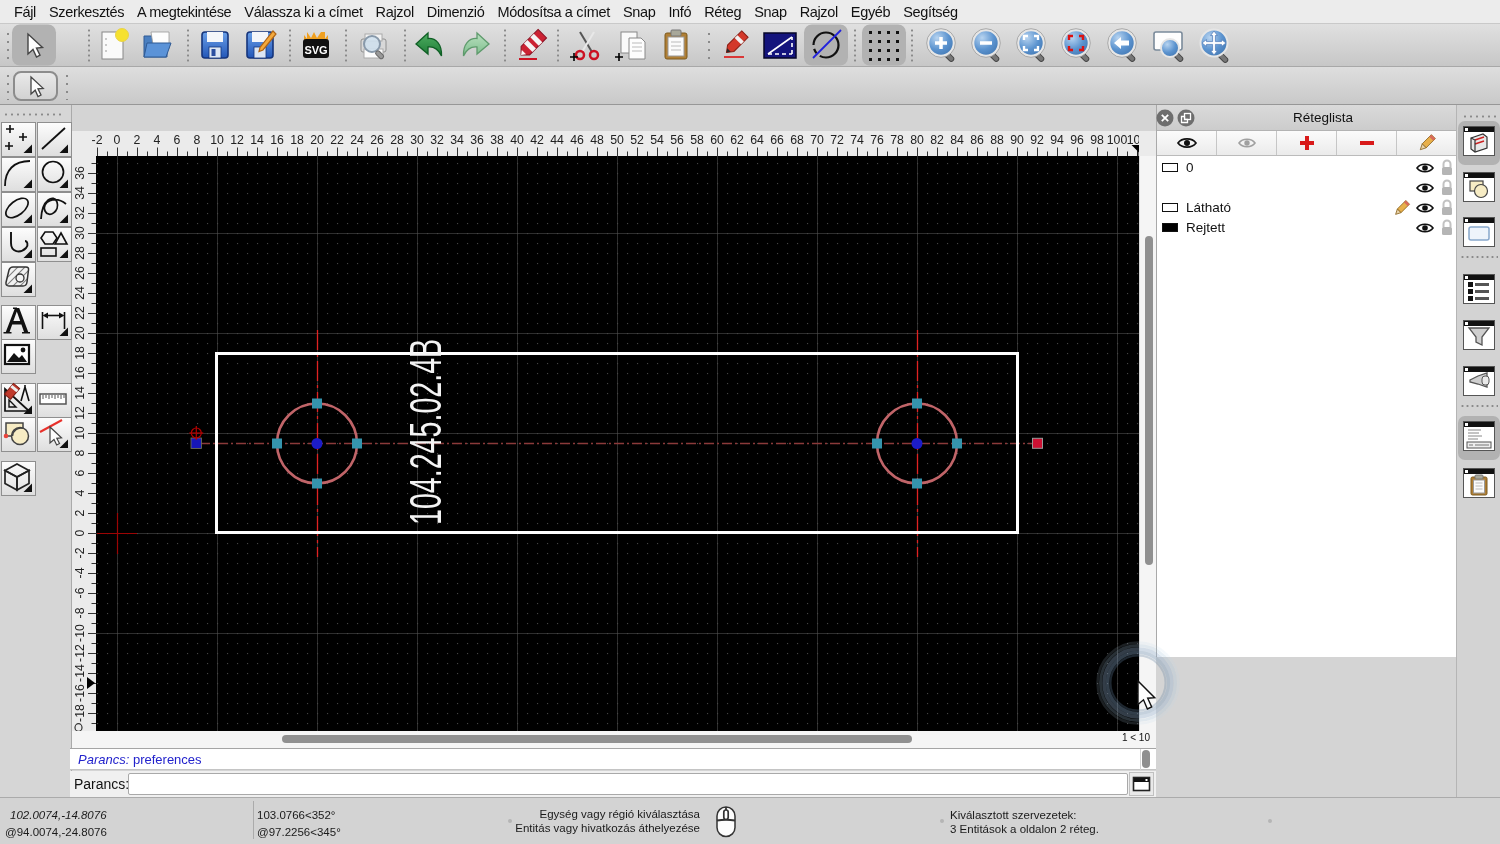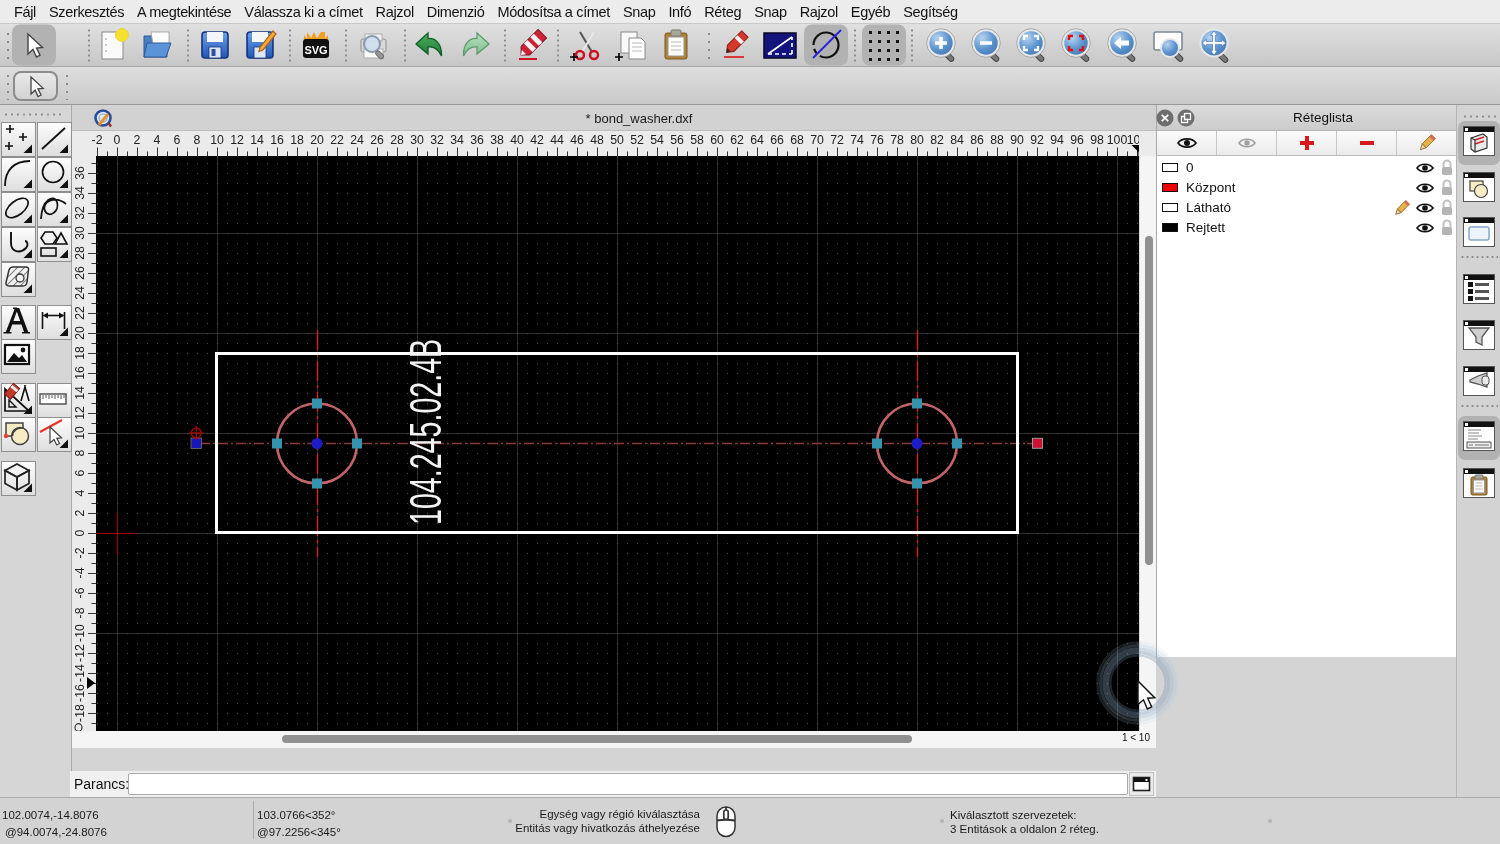--- a/index.html
+++ b/index.html
@@ -437,29 +437,20 @@
 
       <g transform="translate(1,356)" fill="none" stroke="#222" stroke-width="1.7">
         <polygon points="16,3 28,9.5 16,16 4,9.5"></polygon>
         <polygon points="4,9.5 16,16 16,29 4,22.5"></polygon>
         <polygon points="28,9.5 16,16 16,29 28,22.5"></polygon>
       </g>
       <path transform="translate(1,356)" d="M31,31 L22.5,31 L31,22.5 Z" fill="#111"></path>
     </svg>
   </div>
 
-  <div id="titlebar" class="abs">
-      <div id="titletext">* bond_washer.dxf</div>
-    <svg width="40" height="26">
-      <circle cx="31" cy="13" r="7.5" fill="#dce8f4" stroke="#2a4a9a" stroke-width="2.6"></circle>
-      <circle cx="31" cy="13" r="4" fill="none" stroke="#8aa8cc" stroke-width="1.2"></circle>
-      <path d="M27,20 L36,9" stroke="#e8922a" stroke-width="2.8"></path>
-      <path d="M36.5,18 L39,21.5" stroke="#88332a" stroke-width="2.4"></path>
-    </svg>
-  </div>
   <div id="hruler" class="abs">
       <svg width="1067" height="25" id="hrulersvg" style="overflow:hidden;">
         <rect width="1084" height="25" fill="#ebebeb"></rect>
         <g stroke="#333" stroke-width="1">
           <line x1="25.5" y1="16.5" x2="25.5" y2="25"></line>
           <line x1="35.5" y1="20.5" x2="35.5" y2="25"></line>
           <line x1="45.5" y1="16.5" x2="45.5" y2="25"></line>
           <line x1="55.5" y1="20.5" x2="55.5" y2="25"></line>
           <line x1="65.5" y1="16.5" x2="65.5" y2="25"></line>
           <line x1="75.5" y1="20.5" x2="75.5" y2="25"></line>
@@ -786,20 +777,25 @@
   </svg>
   </div>
   <div id="vscroll" class="abs">
       <div id="vthumb"></div>
     </div>
   <div id="hscroll" class="abs">
       <div id="hthumb"></div>
       <div id="pageind">1 &lt; 10</div>
     </div>
 
+  <div id="cmdhist" class="abs">
+      <span style="position:absolute;left:8px;top:3px;"><i>Parancs:</i> preferences</span>
+    <div style="position:absolute;right:6px;top:1px;width:8px;height:18px;background:#8f8f8f;border-radius:4px;"></div>
+    <div style="position:absolute;right:0;top:0;width:16px;height:21px;border-left:1px solid #d5d5d5;"></div>
+  </div>
   <div id="cmdrow" class="abs">
       <span style="position:absolute;left:4px;top:5px;">Parancs:</span>
       <div id="cmdinput"></div>
       <div id="kbbtn">
         <svg width="23" height="22">
           <rect x="3.5" y="4.5" width="16" height="13" fill="#fff" stroke="#222" stroke-width="1.6"></rect>
           <rect x="4" y="5" width="15" height="4" fill="#111"></rect>
           <rect x="15.5" y="6" width="2" height="2" fill="#fff"></rect>
         </svg>
       </div>
@@ -880,24 +876,20 @@
   <rect x="-2.6" y="-8" width="5.2" height="12" fill="#e8b04a" stroke="#8a6420" stroke-width="0.8"></rect>
   <rect x="-2.6" y="-8" width="5.2" height="2.6" fill="#d86a5a"></rect>
   <path d="M-2.6,4 L0,9 L2.6,4 Z" fill="#e8d2a8" stroke="#8a6420" stroke-width="0.8"></path>
           </g>
         </g>
     </svg>
     <div class="lrow" style="top:53px;">
         <div class="swatch" style="background:#fff;"></div>
         <span style="position:absolute;left:29px;top:2px;">0</span>
       </div>
-    <div class="lrow" style="top:73px;">
-        <div class="swatch" style="background:#ee0000;"></div>
-        <span style="position:absolute;left:29px;top:2px;">Központ</span>
-      </div>
     <div class="lrow" style="top:93px;">
         <div class="swatch" style="background:#fff;"></div>
         <span style="position:absolute;left:29px;top:2px;">Látható</span>
       </div>
     <div class="lrow" style="top:113px;">
         <div class="swatch" style="background:#000;"></div>
         <span style="position:absolute;left:29px;top:2px;">Rejtett</span>
       </div>
   </div>
 
@@ -1003,21 +995,21 @@
       <circle r="27.5" fill="none" stroke="rgba(100,130,160,0.30)" stroke-width="2"></circle>
       <circle r="30.5" fill="none" stroke="rgba(125,155,185,0.40)" stroke-width="3.5"></circle>
       <circle r="34" fill="none" stroke="rgba(145,175,205,0.35)" stroke-width="3.5"></circle>
       <circle r="37.5" fill="none" stroke="rgba(165,195,220,0.25)" stroke-width="3"></circle>
       <circle r="40.5" fill="none" stroke="rgba(185,212,232,0.15)" stroke-width="2.5"></circle>
     </g>
     <path d="M1138,681 L1138,704.5 L1143.5,699.8 L1147.4,709 L1151.7,707 L1147.7,698.2 L1154.7,697.7 Z" fill="#fdfdfd" stroke="#111" stroke-width="1.4"></path>
   </svg>
 
   <div id="status" class="abs">
-    <span style="position:absolute;left:2px;top:11px;">102.0074,-14.8076</span>
+    <span style="position:absolute;left:10px;top:11px;font-style:italic;">102.0074,-14.8076</span>
     <span style="position:absolute;left:5px;top:28px;">@94.0074,-24.8076</span>
     <span style="position:absolute;left:257px;top:11px;">103.0766&lt;352°</span>
     <span style="position:absolute;left:257px;top:28px;">@97.2256&lt;345°</span>
     <div style="position:absolute;left:430px;top:9px;width:270px;text-align:right;line-height:14px;">Egység vagy régió kiválasztása<br>Entitás vagy hivatkozás áthelyezése</div>
     <span style="position:absolute;left:950px;top:11px;">Kiválasztott szervezetek:</span>
     <span style="position:absolute;left:950px;top:25px;">3 Entitások a oldalon 2 réteg.</span>
     <div style="position:absolute;left:253px;top:3px;width:1px;height:38px;background:#ababab;"></div>
     <svg width="1500" height="47" style="left:0;top:0;">
       <g transform="translate(726,9)">
         <rect x="-9" y="0" width="18" height="29.5" rx="9" fill="#fdfdfd" stroke="#333" stroke-width="1.5"></rect>

